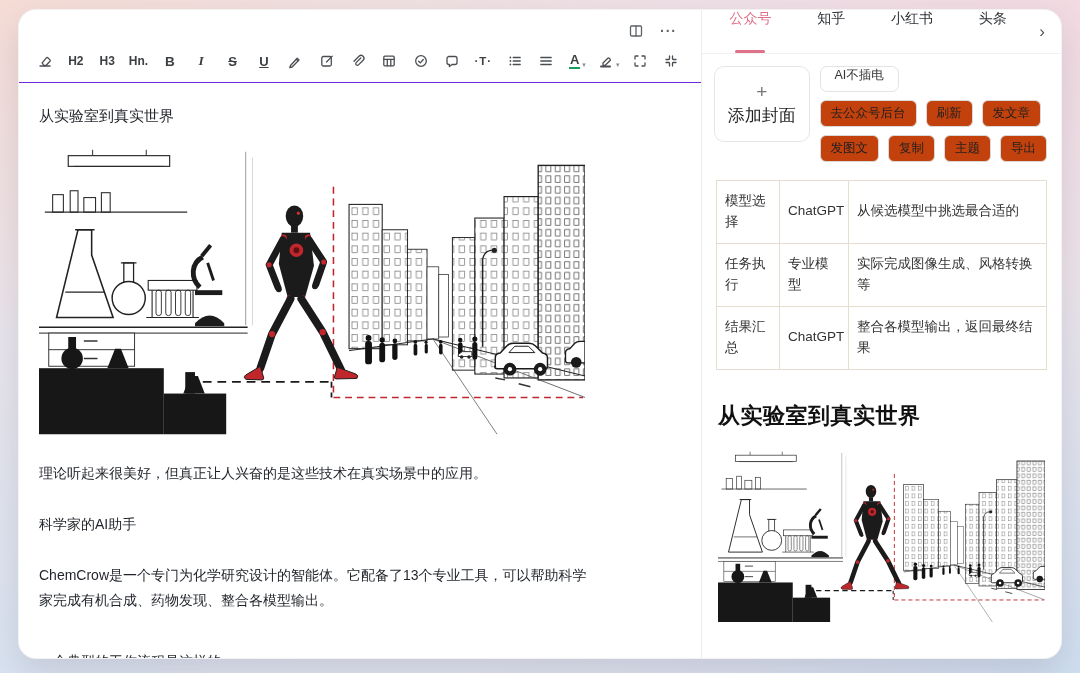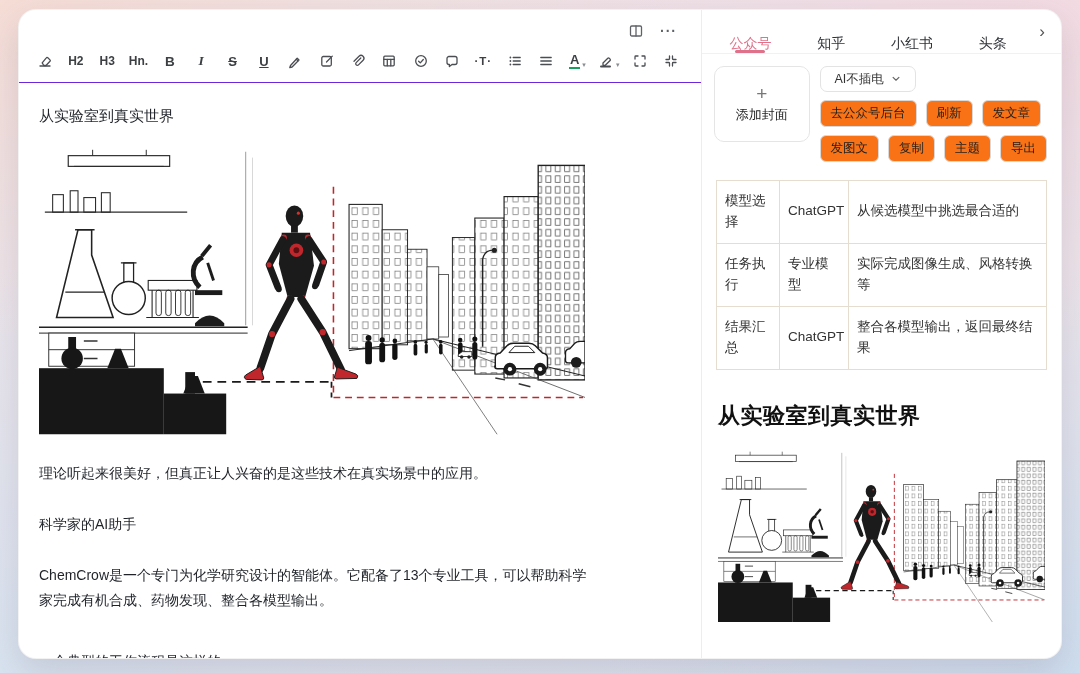--- a/index.html
+++ b/index.html
@@ -46,34 +46,34 @@
   .caret { font-size:7px; color:#8a8d91; margin-left:2px; transform:translateY(4px); }
   .editor-content { padding:16px 20px 0 20px; flex:1; overflow:hidden; }
   .doc-heading { font-size:15px; margin:8px 0 16px; color:#1f2329; }
   .doc-image { width:546px; }
   .doc-image svg { width:100%; display:block; }
   .editor-content p { font-size:14px; line-height:1.8; margin:26px 0; max-width:552px; }
   .gap-lg { margin-top:36px !important; }
   
   .preview-pane { width:360px; border-left:1px solid #ededed; display:flex; flex-direction:column; overflow:hidden; }
   .tabs { height:44px; display:flex; align-items:stretch; padding:0 10px 0 8px; border-bottom:1px solid #f1f1f1; }
-  .tab { flex:1; display:flex; align-items:flex-end; justify-content:center; font-size:14px; color:#2f3338; position:relative; cursor:default; }
+  .tab { flex:1; display:flex; align-items:flex-start; justify-content:center; font-size:14px; color:#2f3338; position:relative; cursor:default; }
   .tab.active { color:#e0718a; }
   .tab.active::after { content:""; position:absolute; bottom:0; left:50%; transform:translateX(-50%); width:30px; height:3px; border-radius:3px; background:#e0718a; }
   .tab-more { width:18px; display:flex; align-items:center; justify-content:center; color:#555; font-size:17px; cursor:default; }
   .actions { display:flex; gap:10px; padding:12px 12px 10px; }
   .cover-box { width:102px; height:76px; border:1px solid #e5e5e5; border-radius:10px; display:flex; flex-direction:column; align-items:center; justify-content:center; gap:3px; cursor:default; }
   .plus { font-size:19px; color:#777; line-height:1; }
-  .cover-label { font-size:13px; color:#1f1f1f; }
+  .cover-label { font-size:17px; color:#1f1f1f; }
   .actions-right { flex:1; display:flex; flex-direction:column; gap:8px; }
-  .ai-btn { align-self:flex-start; height:26px; padding:0 14px; border:1px solid #e3e3e3; border-radius:7px; background:#fff; font-size:12.5px; color:#333; display:inline-flex; align-items:center; gap:7px; font-family:inherit; cursor:default; }
+  .ai-btn { align-self:flex-start; height:26px; padding:0 14px; border:1px solid #e3e3e3; border-radius:7px; background:#fff; font-size:12.5px; color:#333; display:inline-flex; align-items:center; gap:7px; font-family:inherit; cursor:default;flex-direction:column; }
   .ai-btn svg { width:10px; height:10px; stroke:#666; fill:none; stroke-width:1.4; stroke-linecap:round; stroke-linejoin:round; }
   .btn-row { display:flex; gap:9px; }
   .btn-row.end { justify-content:flex-start; padding-right:2px; }
-  .pbtn { height:27px; padding:0 10px; background:#f97316; border:1px solid #d9d9d9; border-radius:6px; font-size:12.5px; color:#1f1f1f; white-space:nowrap; font-family:inherit; cursor:default; }
+  .pbtn { height:27px; padding:0 10px; background:#c2410c; border:1px solid #d9d9d9; border-radius:6px; font-size:12.5px; color:#1f1f1f; white-space:nowrap; font-family:inherit; cursor:default; }
   .ptable-wrap { padding:8px 14px 1px; }
   .ptable { width:100%; border-collapse:collapse; table-layout:fixed; }
   .ptable col.c1 { width:63px; } .ptable col.c2 { width:69px; }
   .ptable td { border:1px solid #e4ddd0; padding:10px 8px; font-size:13.5px; line-height:1.55; color:#333; vertical-align:middle; }
   .preview-heading { margin:30px 16px 0; font-size:22px; font-weight:800; color:#111; letter-spacing:.5px; }
   .preview-image { margin:16px 16px 0; }
   .preview-image svg { width:100%; display:block; }
 </style>
 </head>
 <body>

